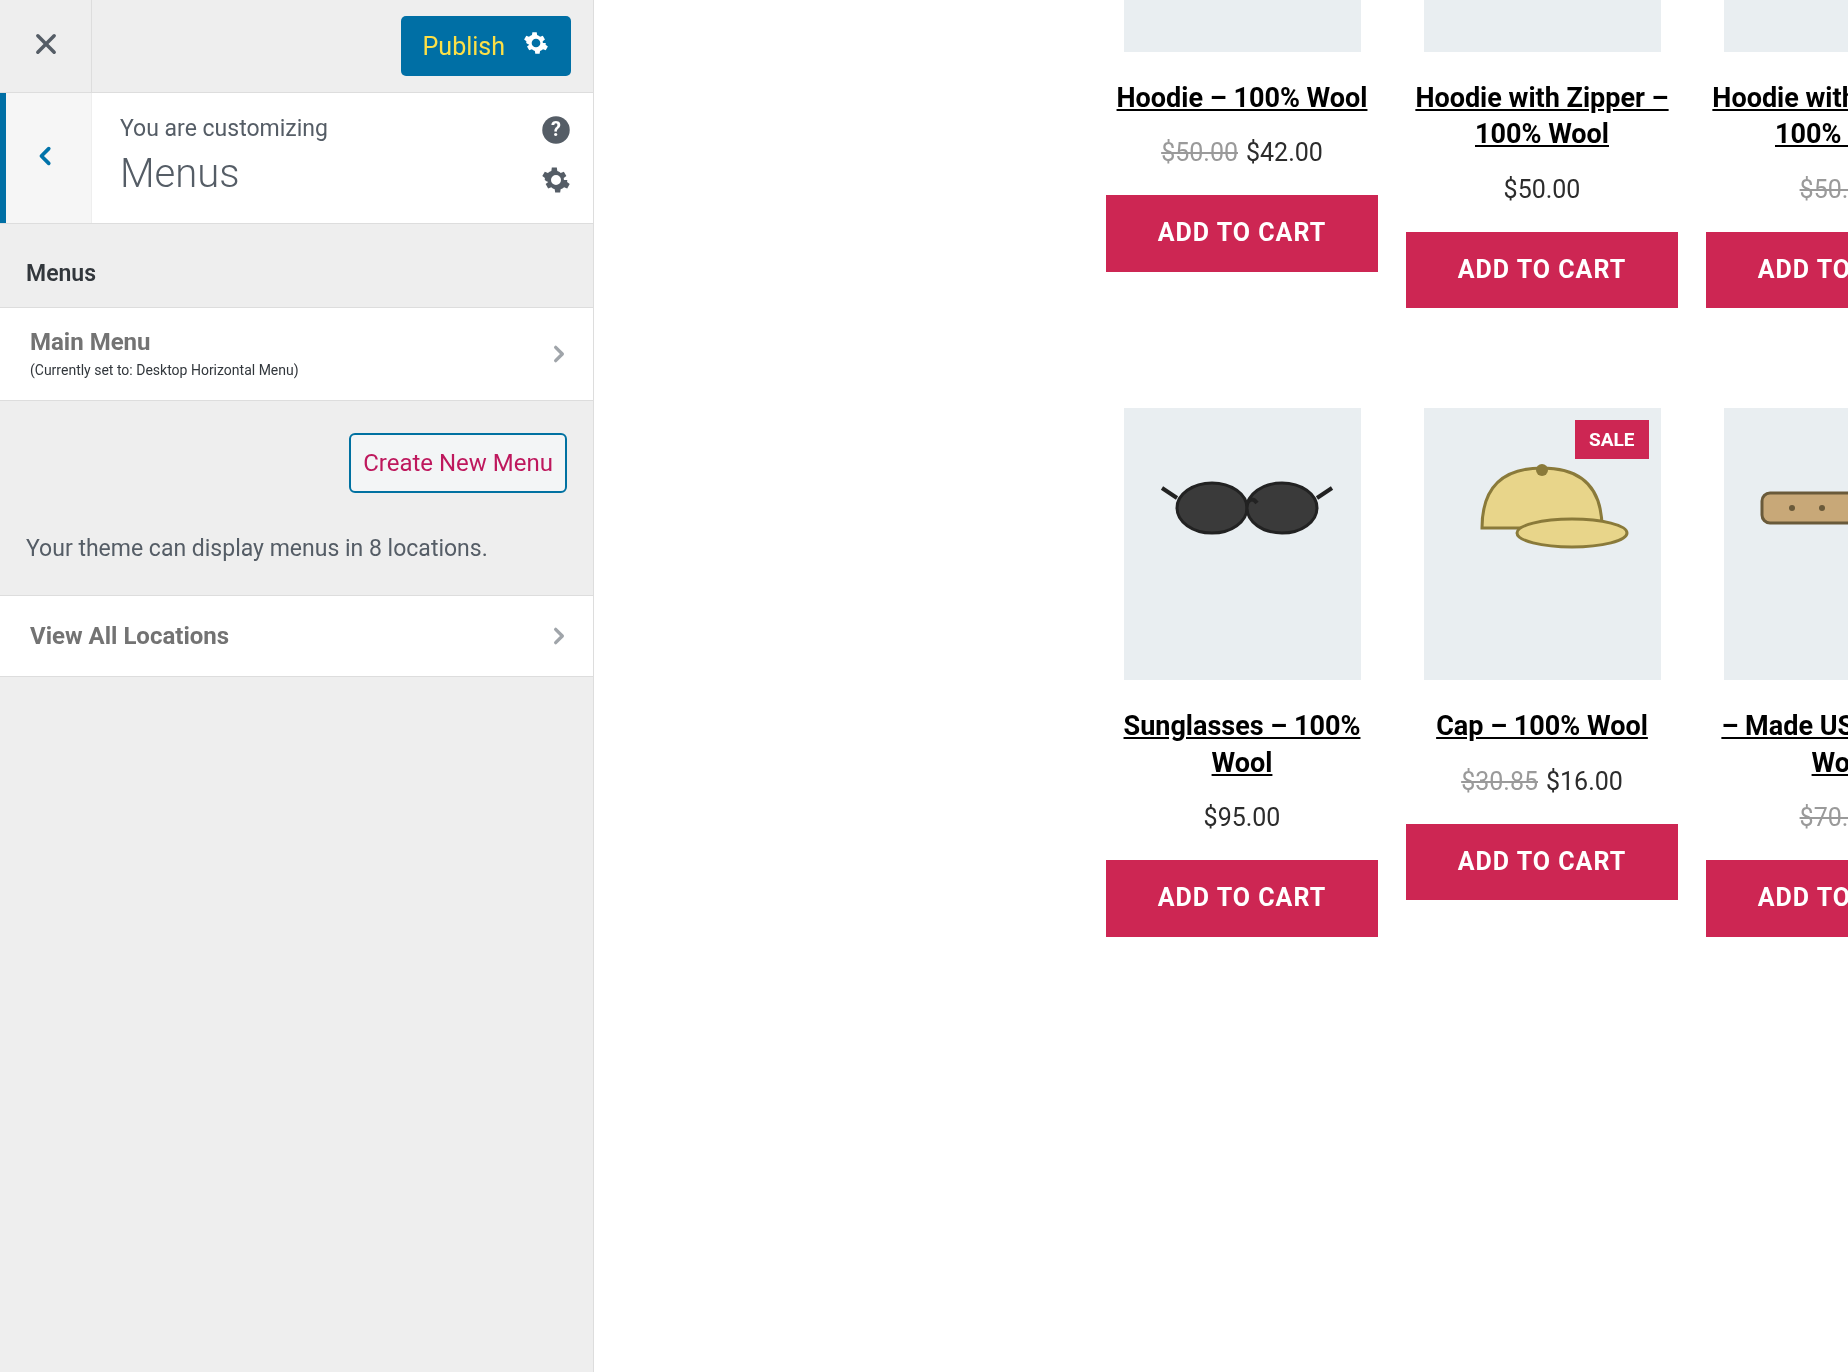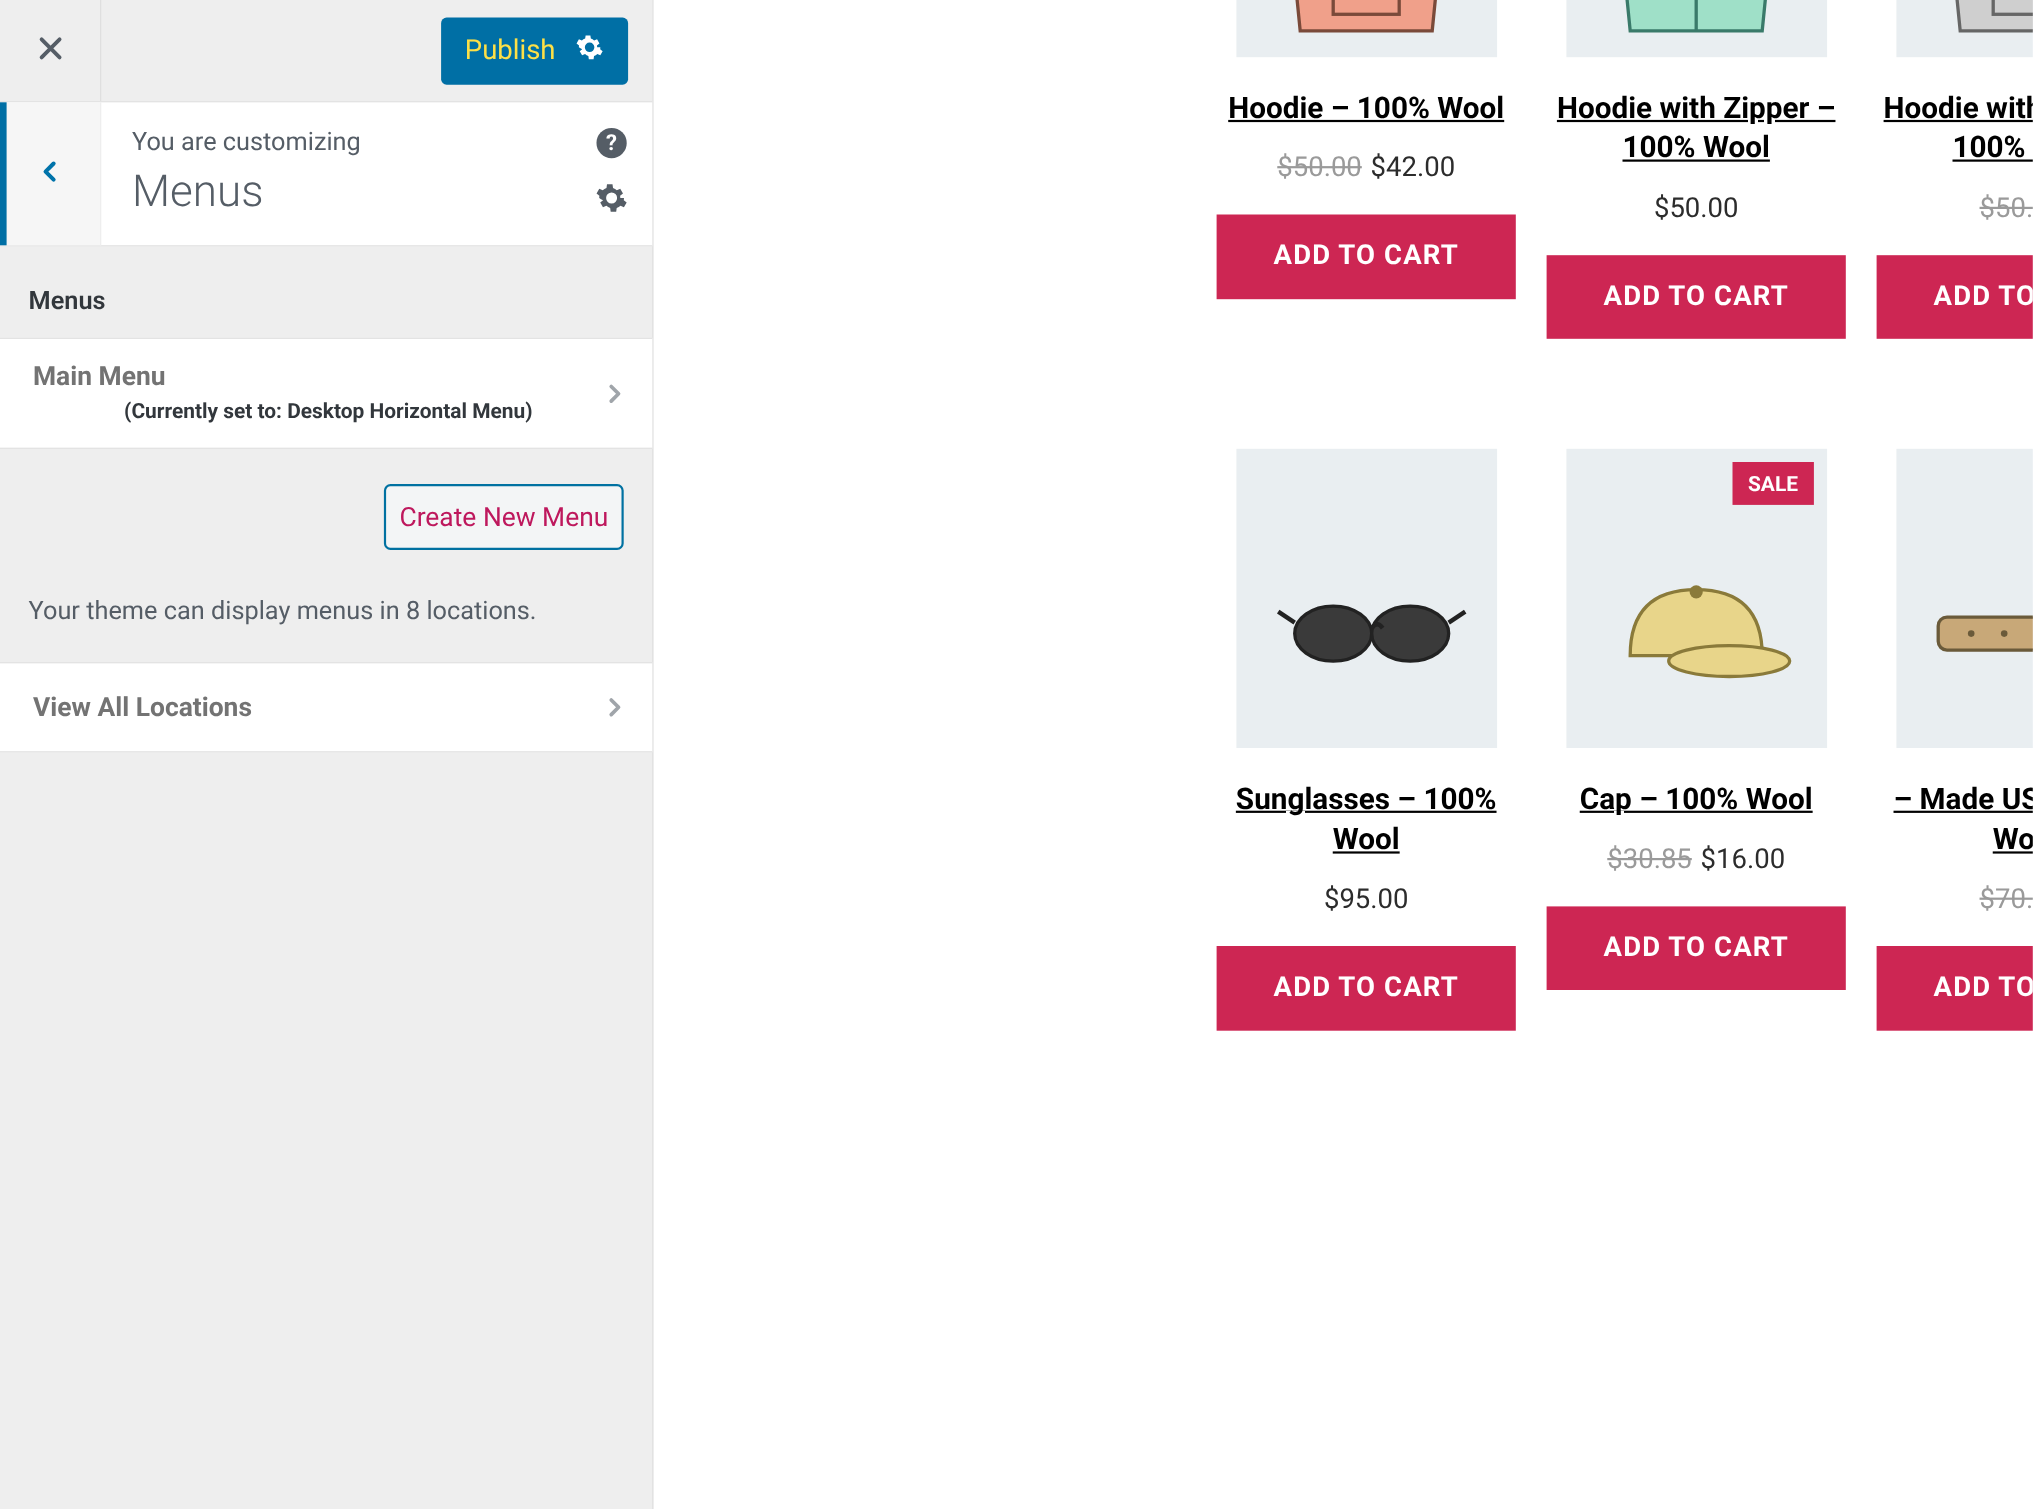--- a/index.html
+++ b/index.html
@@ -125,24 +125,23 @@
     position: relative;
     cursor: pointer;
   }
   .menu-item-title {
     font-size: 24px;
     font-weight: 700;
     color: #737373;
     margin-bottom: 6px;
   }
   .menu-item-sub {
-    font-size: 19px;
-    font-weight: 700;
+    font-size: 14px;
+    font-weight: 400;
     color: #32373c;
-    text-align: center;
   }
   .chevron-right {
     position: absolute;
     right: 24px;
     top: 50%;
     transform: translateY(-50%);
     width: 20px; height: 28px;
   }
   .chevron-right svg { width: 20px; height: 28px; }
 
@@ -211,21 +210,21 @@
     width: 272px;
     display: flex;
     flex-direction: column;
     align-items: center;
   }
   .product-img {
     width: 237px;
     height: 272px;
     background: #e9eef1;
     display: flex;
-    align-items: flex-end;
+    align-items: flex-start;
     justify-content: center;
     position: relative;
   }
   .product-img svg { width: 200px; height: 200px; }
   .sale-badge {
     position: absolute;
     top: 12px; right: 12px;
     background: #cd2653;
     color: #fff;
     font-size: 19px;

